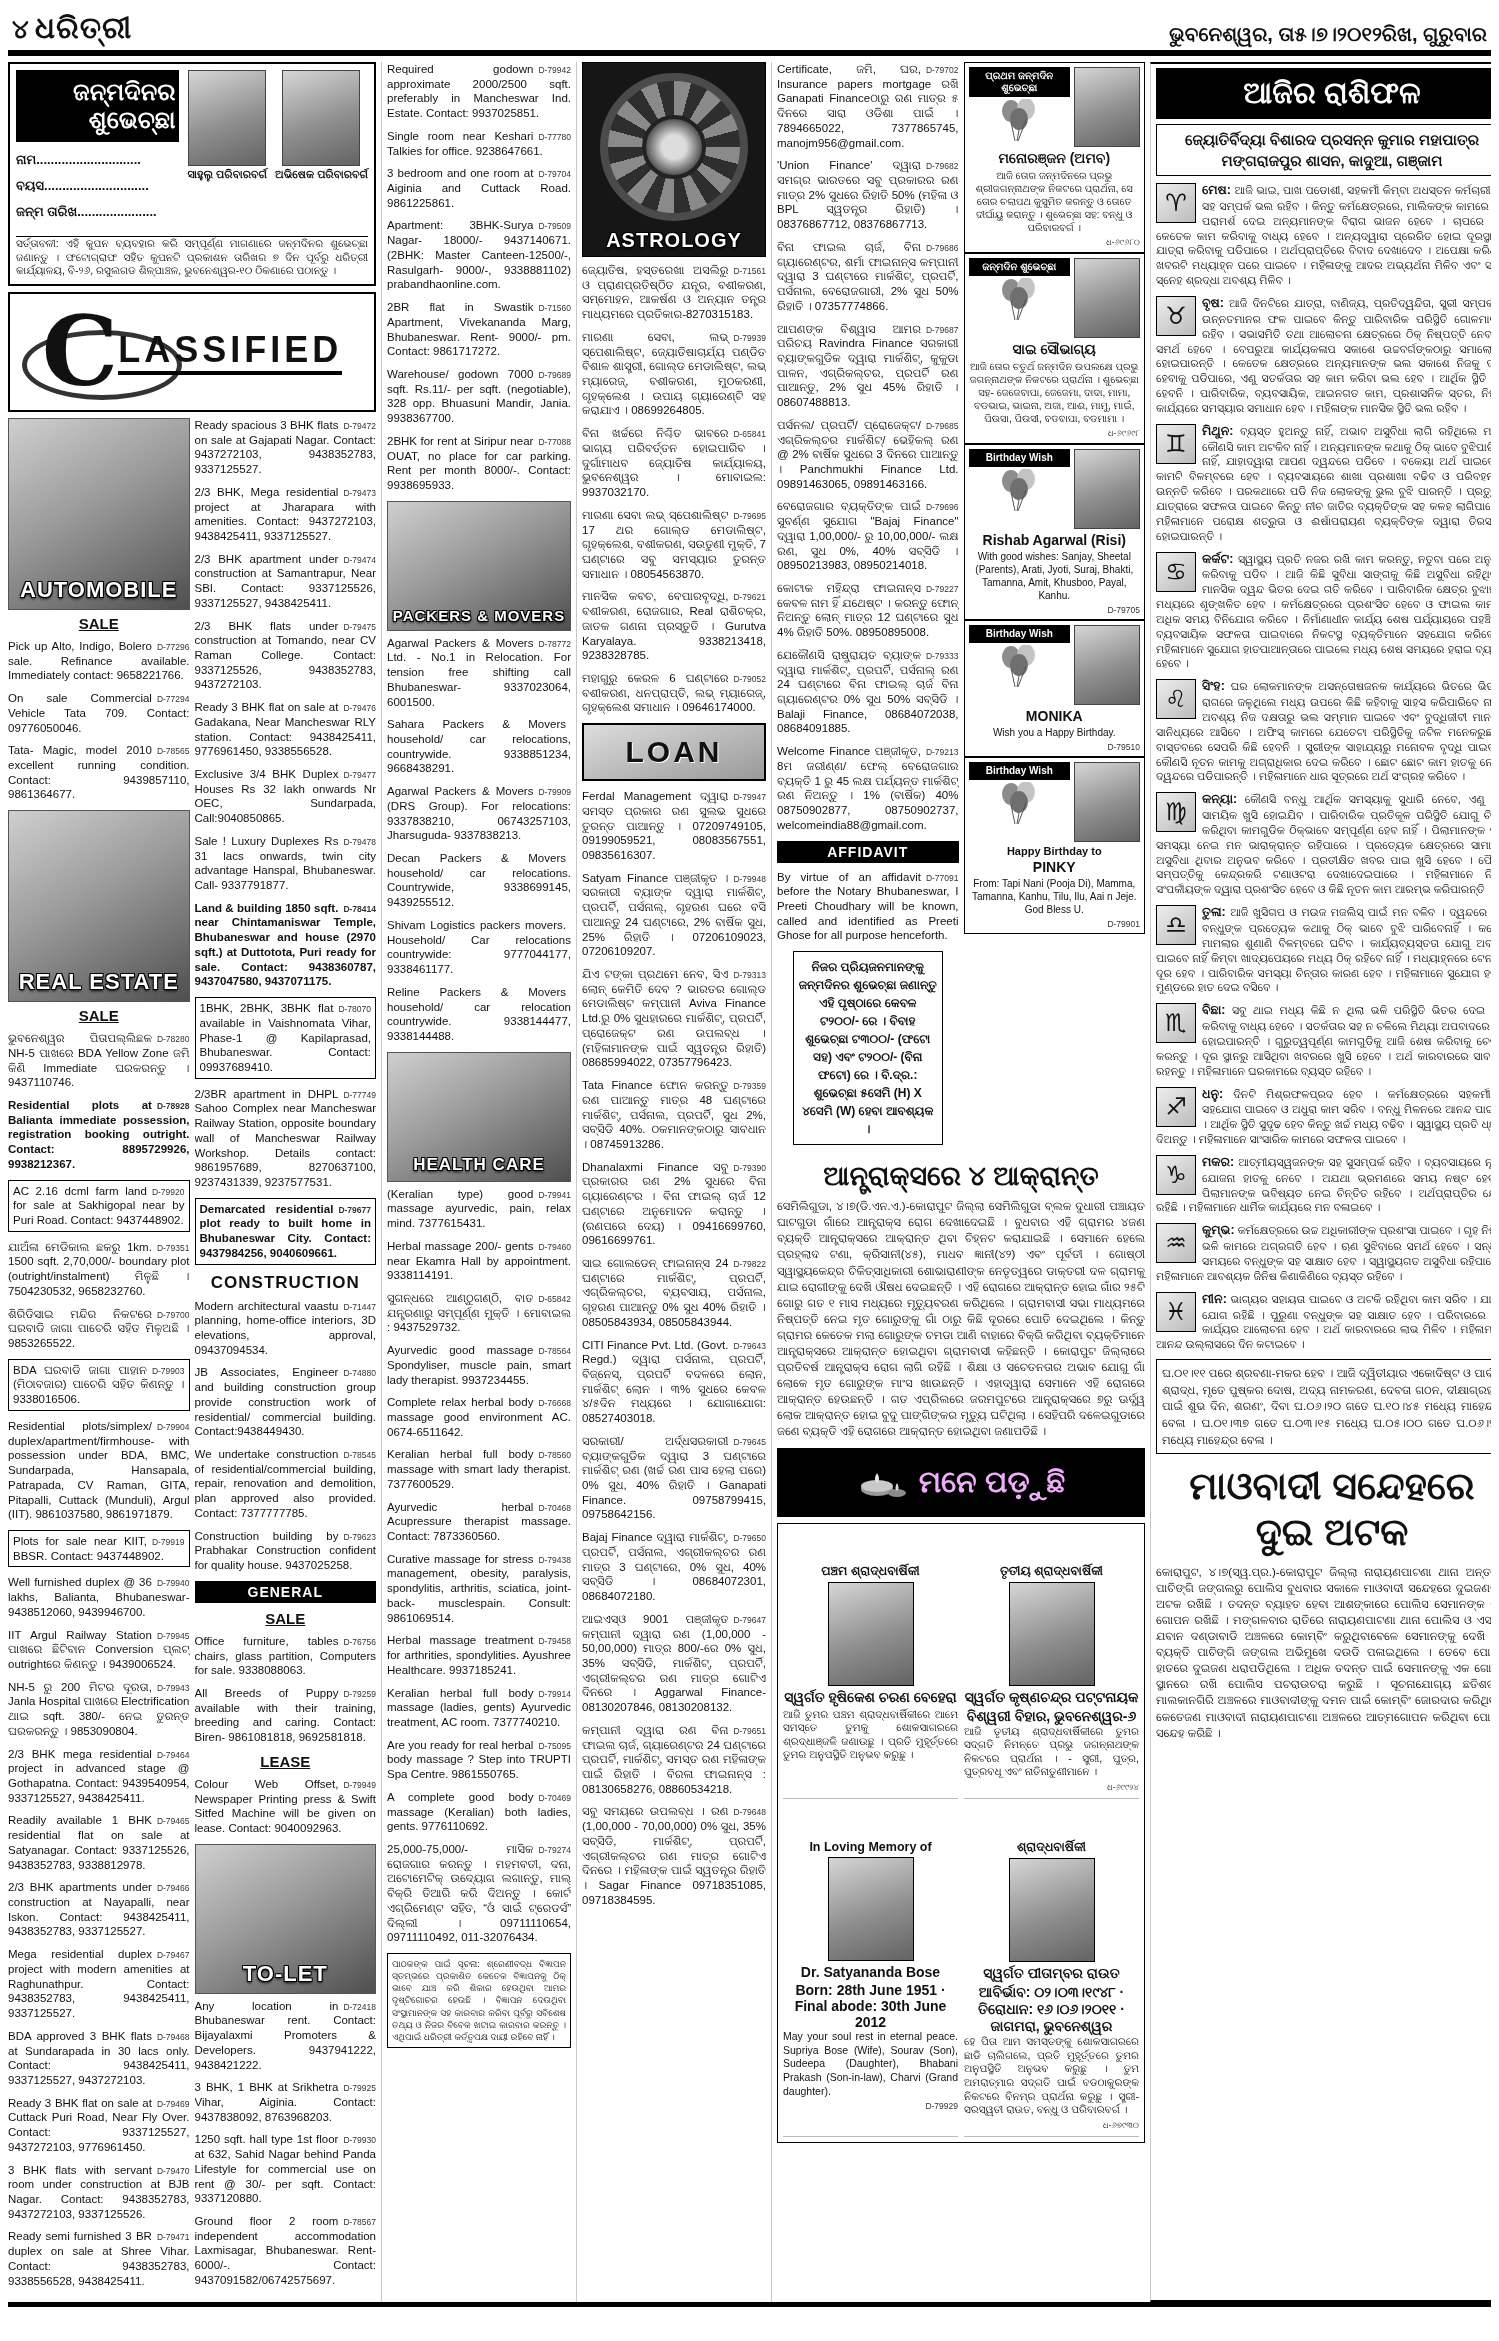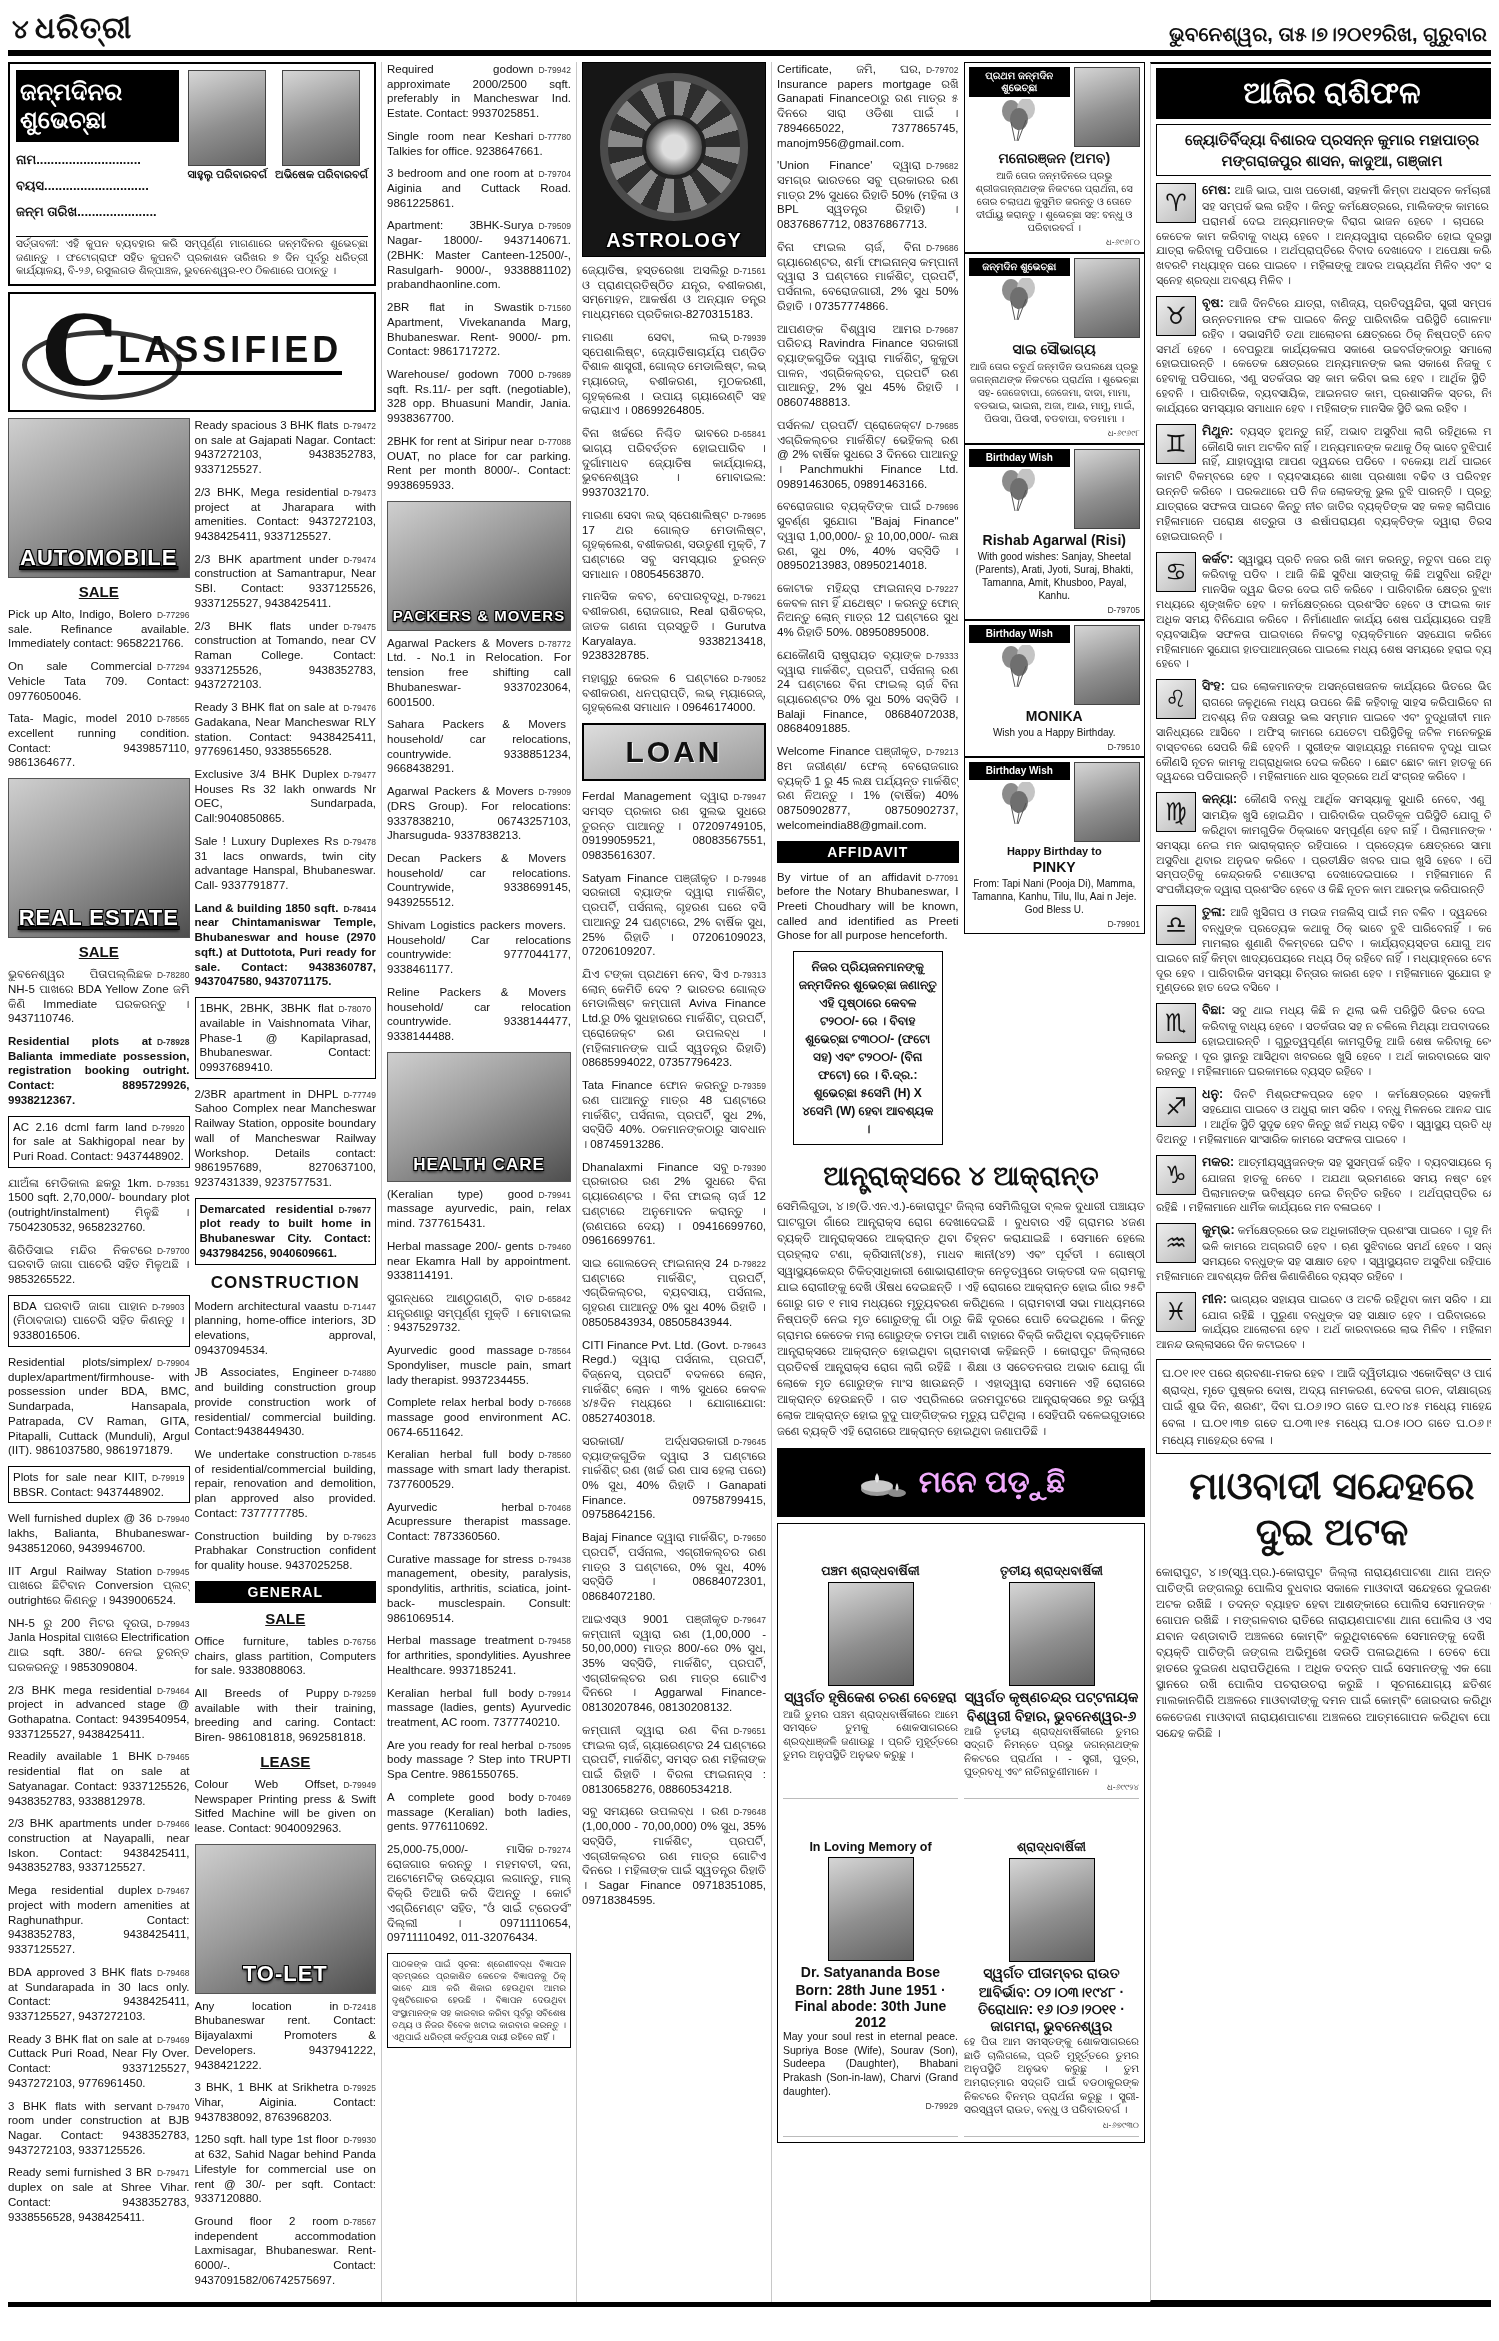--- a/index.html
+++ b/index.html
@@ -25,27 +25,27 @@
   .ad{font-size:11.5px;line-height:1.28;text-align:justify;margin:0 0 8px;overflow:hidden;}
   .ad.bold{font-weight:bold;}
   .ad.boxed{border:1.5px solid #000;padding:3px 4px;}
   .adid{font-size:8.5px;color:#333;float:right;margin-left:5px;margin-top:3px;}
   .salehdr{text-align:center;font-weight:bold;text-decoration:underline;font-size:15px;margin:3px 0 7px;}
   .secbold{text-align:center;font-weight:800;font-size:17px;letter-spacing:1px;margin:4px 0 6px;}
   .banner{background:#000;color:#fff;text-align:center;font-weight:bold;padding:3px 2px;font-size:14px;margin:4px 0 7px;letter-spacing:1px;}
   
   .imgbox{position:relative;border:1px solid #555;margin:0 0 5px;background:linear-gradient(150deg,#cfcfcf 0%,#9a9a9a 45%,#6b6b6b 80%,#4e4e4e 100%);display:flex;align-items:flex-end;justify-content:center;padding-bottom:6px;box-sizing:border-box;}
   .imglabel{font-weight:800;color:#fff;font-size:22px;letter-spacing:1px;text-shadow:-1px -1px 0 #000,1px -1px 0 #000,-1px 1px 0 #000,1px 1px 0 #000,0 2px 3px #000;text-align:center;}
-  .h160{height:160px;text-decoration:underline;} .h150{height:150px;} .h130{height:130px;}
+  .h160{height:192px;} .h150{height:150px;} .h130{height:130px;}
   .photo{background:linear-gradient(160deg,#d6d6d6,#8f8f8f 55%,#636363);border:1px solid #444;box-sizing:border-box;}
   
   .coupon{border:2px solid #000;padding:6px;margin-bottom:6px;}
   .coupon-top{display:flex;gap:8px;}
   .coupon-left{flex:1;}
-  .coupon-title{background:#000;color:#fff;font-size:24px;font-weight:800;text-align:left;padding:8px 4px;margin-bottom:10px;}
+  .coupon-title{background:#000;color:#fff;font-size:24px;font-weight:800;text-align:right;padding:8px 4px;margin-bottom:10px;}
   .cfield{font-size:13px;font-weight:bold;margin:10px 0;}
   .cphotos{display:flex;gap:8px;}
   .cphoto-wrap{text-align:center;font-size:11px;font-weight:bold;}
   .cphoto-wrap .photo{width:78px;height:96px;margin:0 auto 2px;}
   .cterms{border-top:1.5px solid #000;margin-top:6px;font-size:10.5px;line-height:1.3;text-align:justify;}
   
   .cls-logo{border:2px solid #000;margin-bottom:6px;padding:8px 6px;display:flex;align-items:center;justify-content:center;position:relative;height:120px;box-sizing:border-box;}
   .bigc{font-family:"DejaVu Serif",serif;font-size:96px;font-weight:bold;line-height:0.9;position:relative;z-index:2;}
   .cring{position:absolute;width:150px;height:60px;border:5px solid #333;border-radius:50%;left:12px;top:36px;z-index:1;}
   .clsrest{font-size:36px;font-weight:800;letter-spacing:4px;border-bottom:4px solid #000;z-index:2;}

